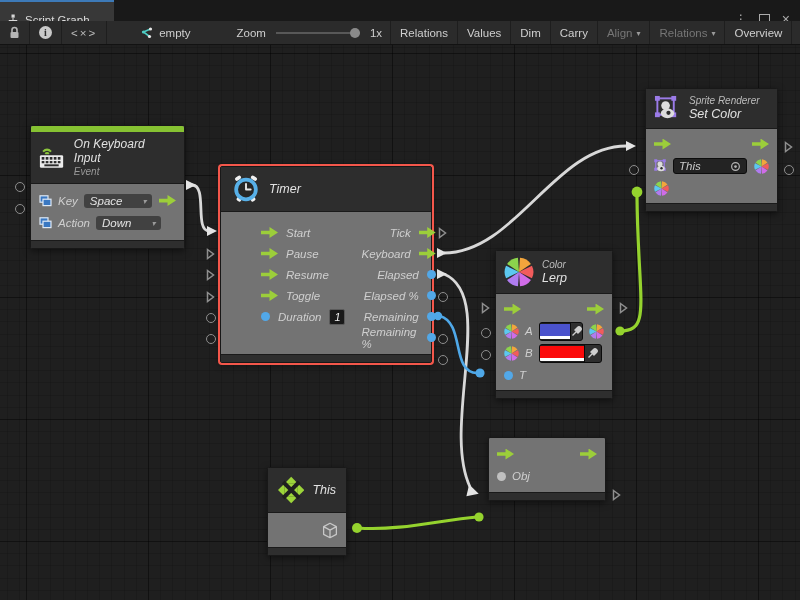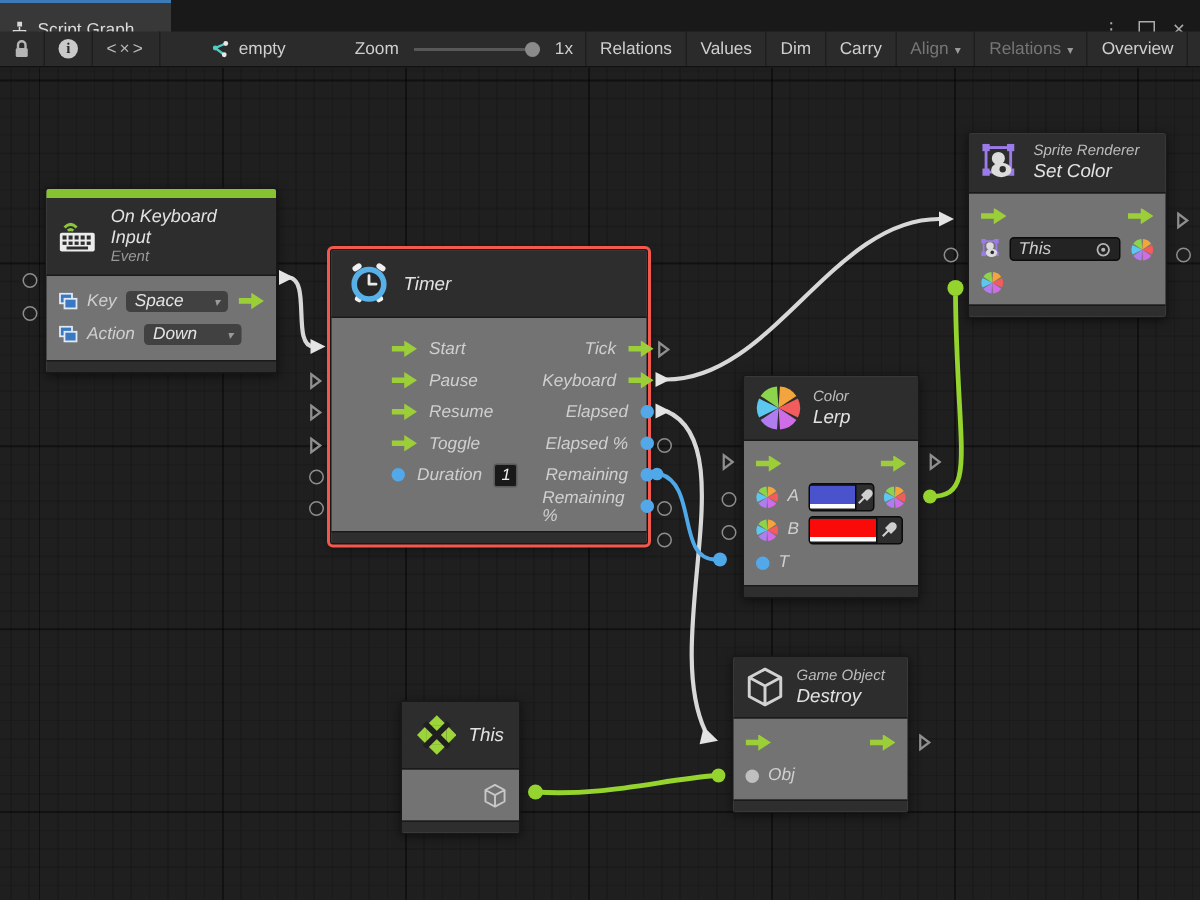--- a/index.html
+++ b/index.html
@@ -476,29 +476,20 @@
       <div class="row" style="height:24px;justify-content:flex-end;">
         <svg width="16" height="17" viewBox="0 0 18 20">
           <path d="M9 1.5 L16.5 5.5 V14.5 L9 18.5 L1.5 14.5 V5.5 Z M1.5 5.5 L9 9.5 L16.5 5.5 M9 9.5 V18.5" fill="none" stroke="#c8c8c8" stroke-width="1.5" stroke-linejoin="round"></path>
         </svg>
       </div>
     </div>
     <div class="nfoot"></div>
   </div>
 
   <div class="node" style="left:488px;top:437px;width:118px;">
-    <div class="nhead">
-      <svg width="26" height="28" viewBox="0 0 18 20">
-        <path d="M9 1.5 L16.5 5.5 V14.5 L9 18.5 L1.5 14.5 V5.5 Z M1.5 5.5 L9 9.5 L16.5 5.5 M9 9.5 V18.5" fill="none" stroke="#d2d2d2" stroke-width="1.4" stroke-linejoin="round"></path>
-      </svg>
-      <div>
-        <div class="ncat">Game Object</div>
-        <div class="ntitle">Destroy</div>
-      </div>
-    </div>
     <div class="nbody" style="padding:5px 0;">
       <div class="row r22">
         <span class="arrow"></span>
         <span class="arrow ml-auto"></span>
       </div>
       <div class="row r22">
         <span class="dot gray"></span>
         <span>Obj</span>
       </div>
     </div>

